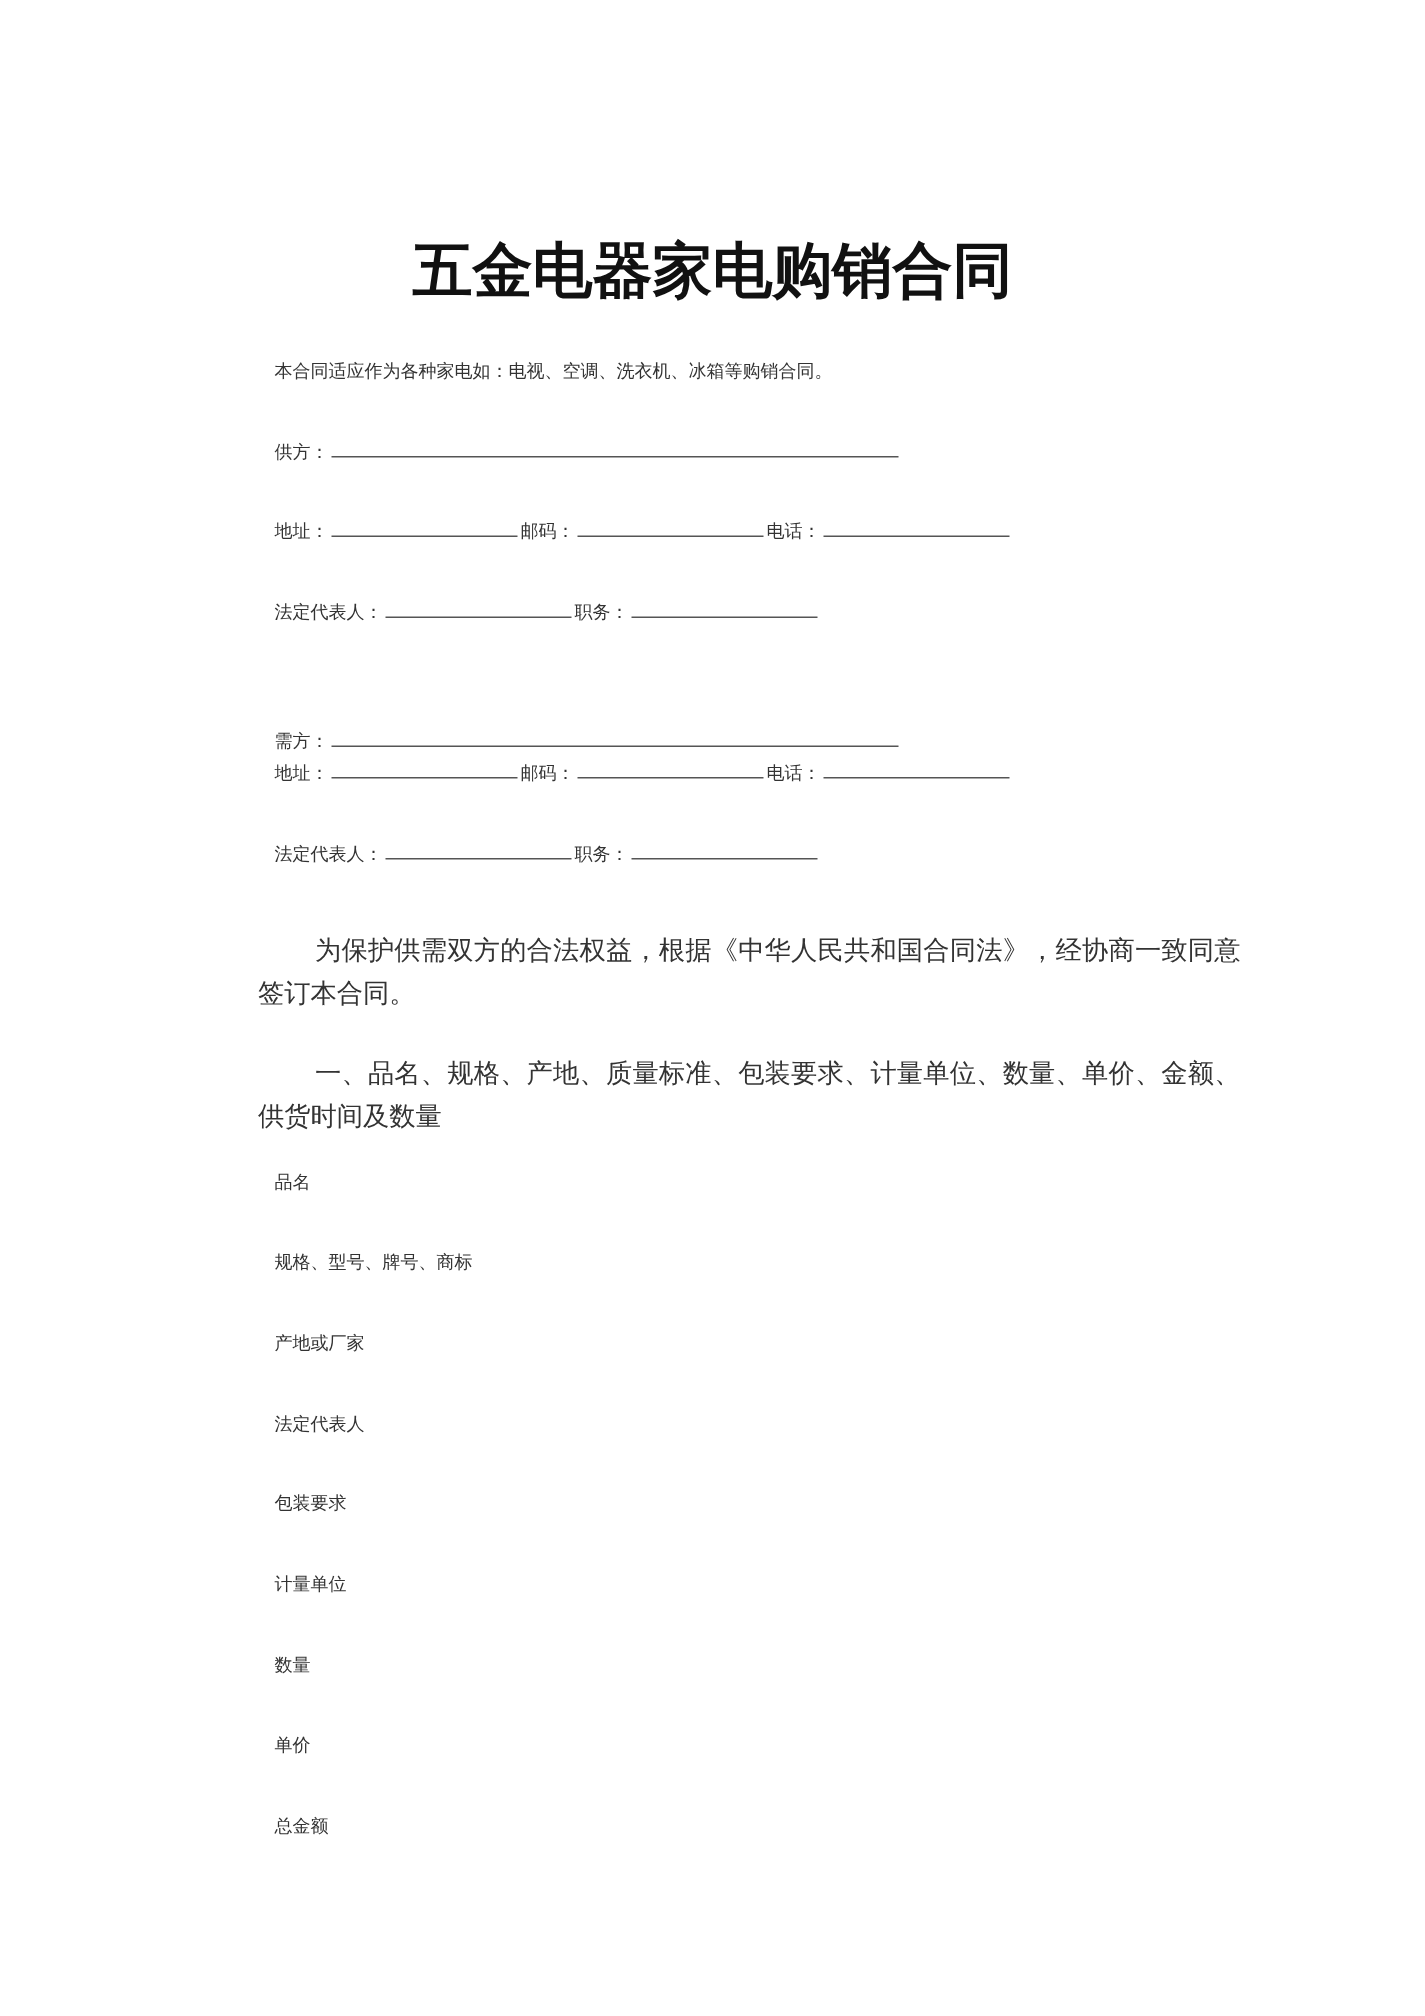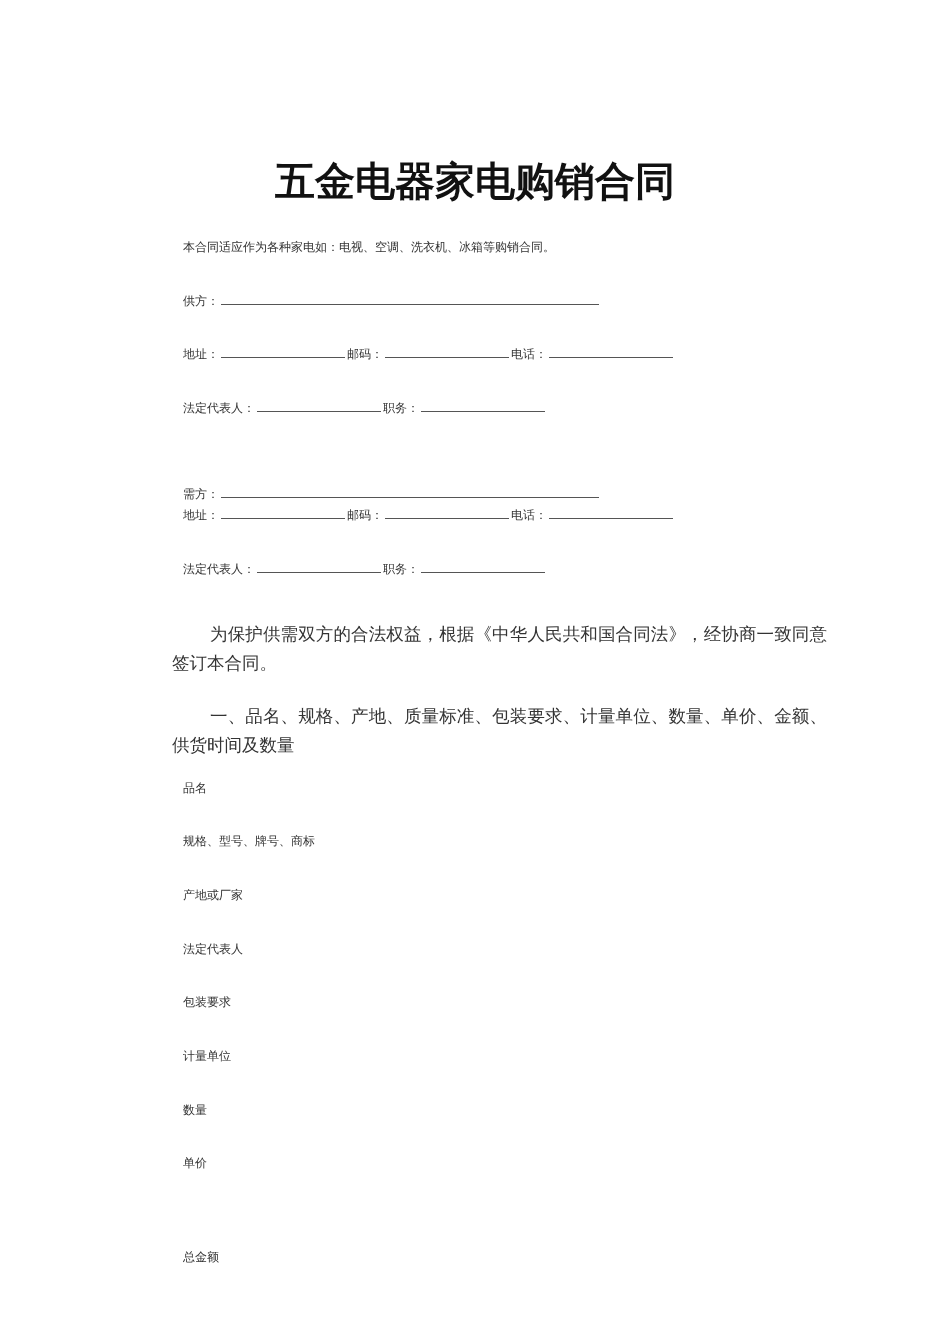--- a/index.html
+++ b/index.html
@@ -101,15 +101,15 @@
   <p class="para" style="top:690px;">一、品名、规格、产地、质量标准、包装要求、计量单位、数量、单价、金额、供货时间及数量</p>
 
   <p class="line" style="top:776px;">品名</p>
   <p class="line" style="top:829px;text-align:center;">规格、型号、牌号、商标</p>
   <p class="line" style="top:883px;">产地或厂家</p>
   <p class="line" style="top:937px;">法定代表人</p>
   <p class="line" style="top:990px;">包装要求</p>
   <p class="line" style="top:1044px;">计量单位</p>
   <p class="line" style="top:1098px;">数量</p>
   <p class="line" style="top:1151px;">单价</p>
-  <p class="line" style="top:1205px;margin-top:40px;">总金额</p>
+  <p class="line" style="top:1205px;">总金额</p>
 
 </div>
 
 </body></html>

